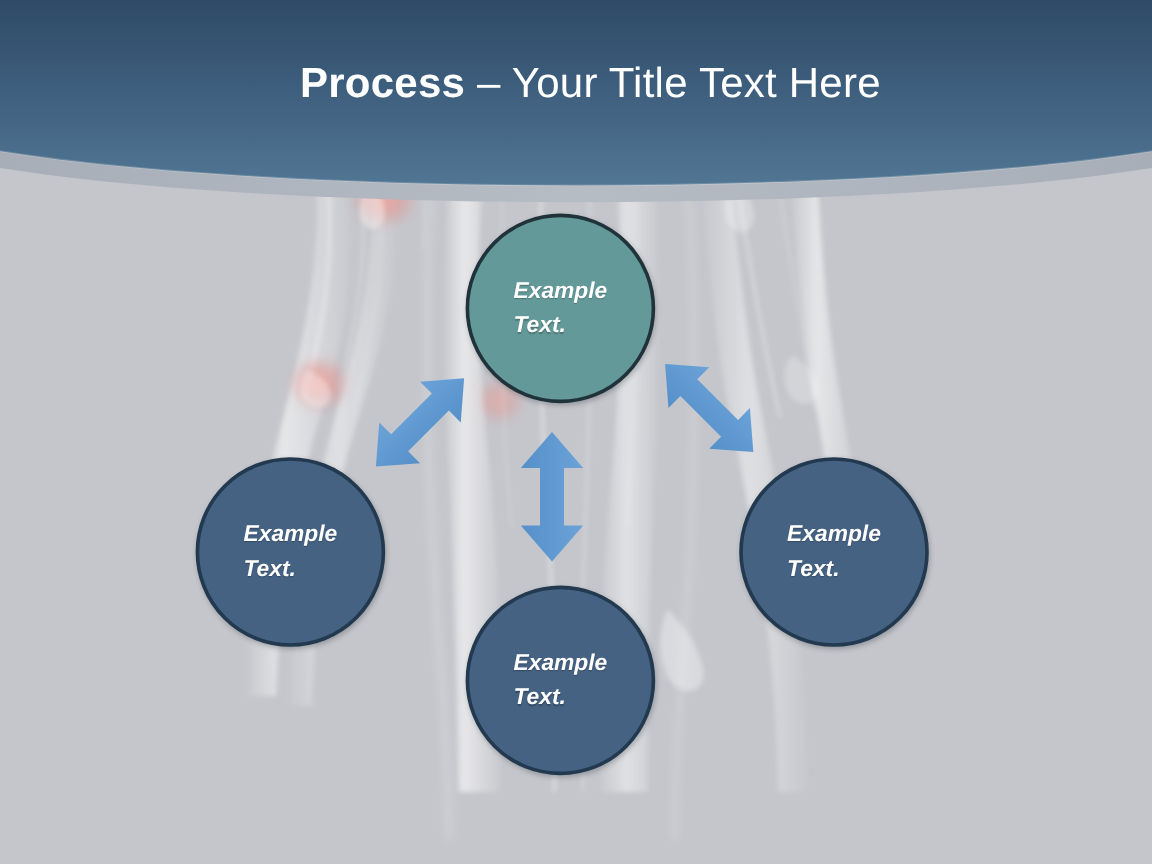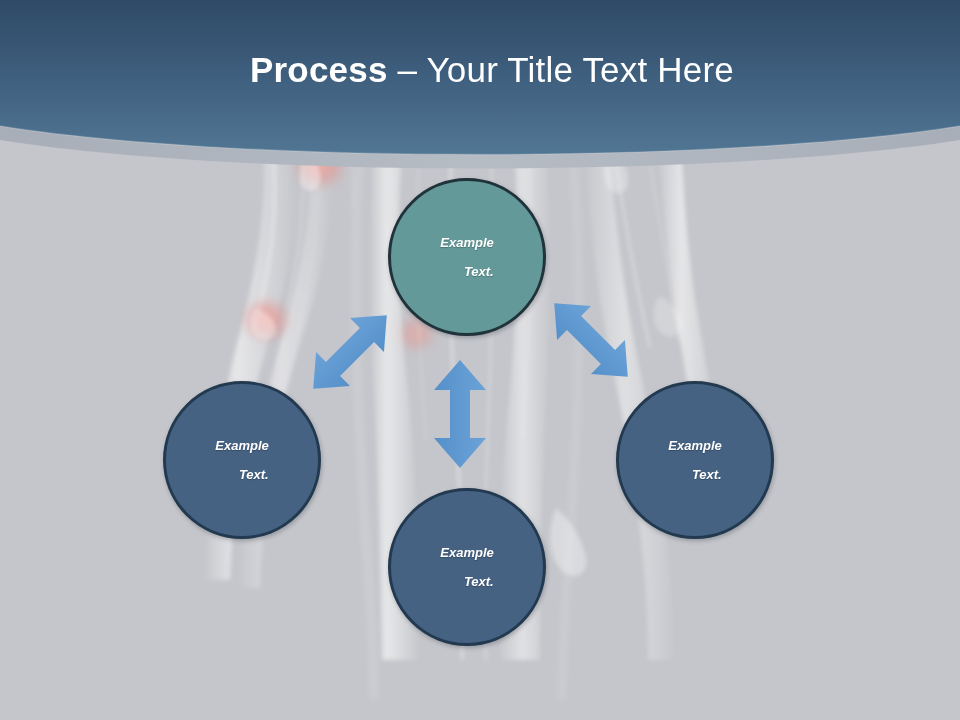--- a/index.html
+++ b/index.html
@@ -69,23 +69,23 @@
     flex-direction: column;
     align-items: center;
     justify-content: center;
     z-index: 4;
     box-shadow: 1px 2px 4px rgba(40,50,60,0.30);
   }
   .node .node-label {
     color: #ffffff;
     font-style: italic;
     font-weight: bold;
-    font-size: 13px;
+    font-size: 19px;
     line-height: 29px;
-    text-align: right;
+    text-align: left;
     text-shadow: 0 1px 1px rgba(0,0,0,0.25);
     pointer-events: none;
   }
 
   .node-top    { left: 388px; top: 178px; width: 158px; height: 158px; }
   .node-left   { left: 163px; top: 381px; width: 158px; height: 158px; }
   .node-right  { left: 616px; top: 381px; width: 158px; height: 158px; }
   .node-bottom { left: 388px; top: 488px; width: 158px; height: 158px; }
 </style>
 </head>

